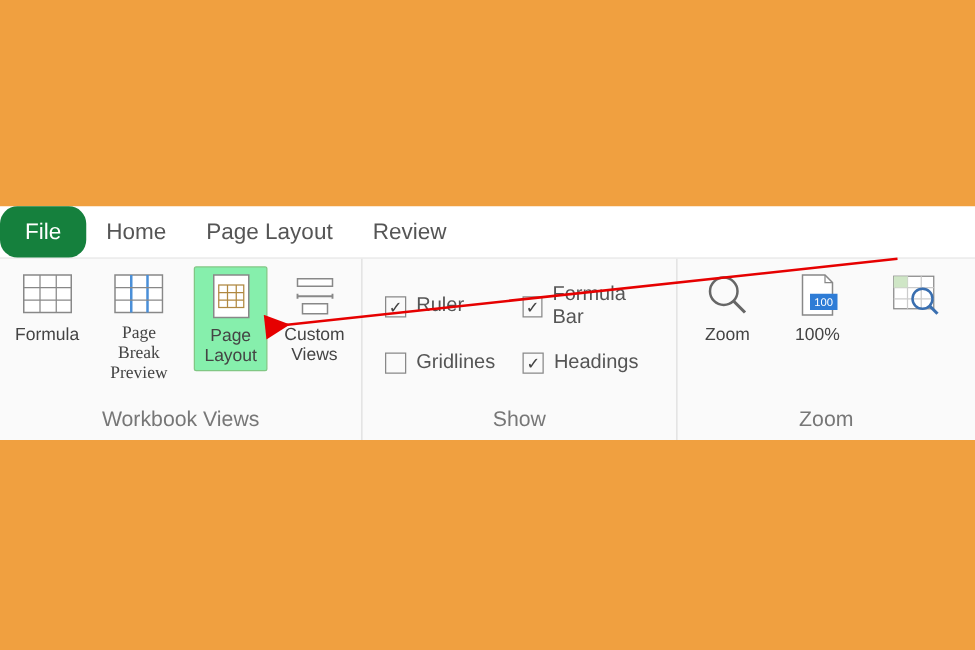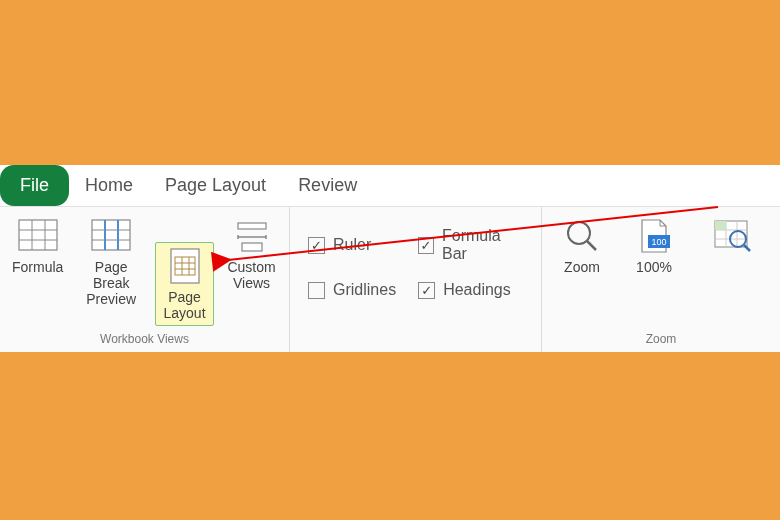--- a/index.html
+++ b/index.html
@@ -67,39 +67,38 @@
     }
     .group:last-child { border-right: none; }
     .group-controls {
       flex: 1;
       display: flex;
       align-items: flex-start;
       gap: 8px;
     }
     .group-label {
       text-align: center;
-      font-size: 12px;
+      font-size: 17px;
       color: #777;
       padding: 4px 0 6px 0;
     }
     
     .bigbtn {
       display: flex;
       flex-direction: column;
       align-items: center;
       padding: 4px 4px;
       width: 64px;
       cursor: pointer;
     }
-    .bigbtn.wide { width: 78px; }
+    .bigbtn.wide { width: 78px; font-family: Liberation Serif, serif; }
     .bigbtn.selected {
-      background: #fef9c3;
+      background: #86efac;
       border: 1px solid #81c784;
       border-radius: 2px;
-      margin-top: 29px;
     }
     .bigbtn .icon {
       width: 40px;
       height: 38px;
       margin-bottom: 4px;
     }
     .bigbtn .lbl {
       font-size: 14px;
       color: #444;
       text-align: center;
@@ -229,20 +228,21 @@
           <div class="chk">
             <span class="box"></span>
             <span>Gridlines</span>
           </div>
           <div class="chk">
             <span class="box">✓</span>
             <span>Headings</span>
           </div>
         </div>
       </div>
+      <div class="group-label">Show</div>
     </div>
 
     <div class="group" style="flex:1">
       <div class="group-controls">
         <div class="bigbtn">
           <span class="icon">
             <svg viewBox="0 0 40 38">
                 <circle cx="17" cy="16" r="11" fill="none" stroke="#666" stroke-width="2"></circle>
                 <line x1="25" y1="24" x2="34" y2="33" stroke="#666" stroke-width="2.5"></line>
               </svg>

